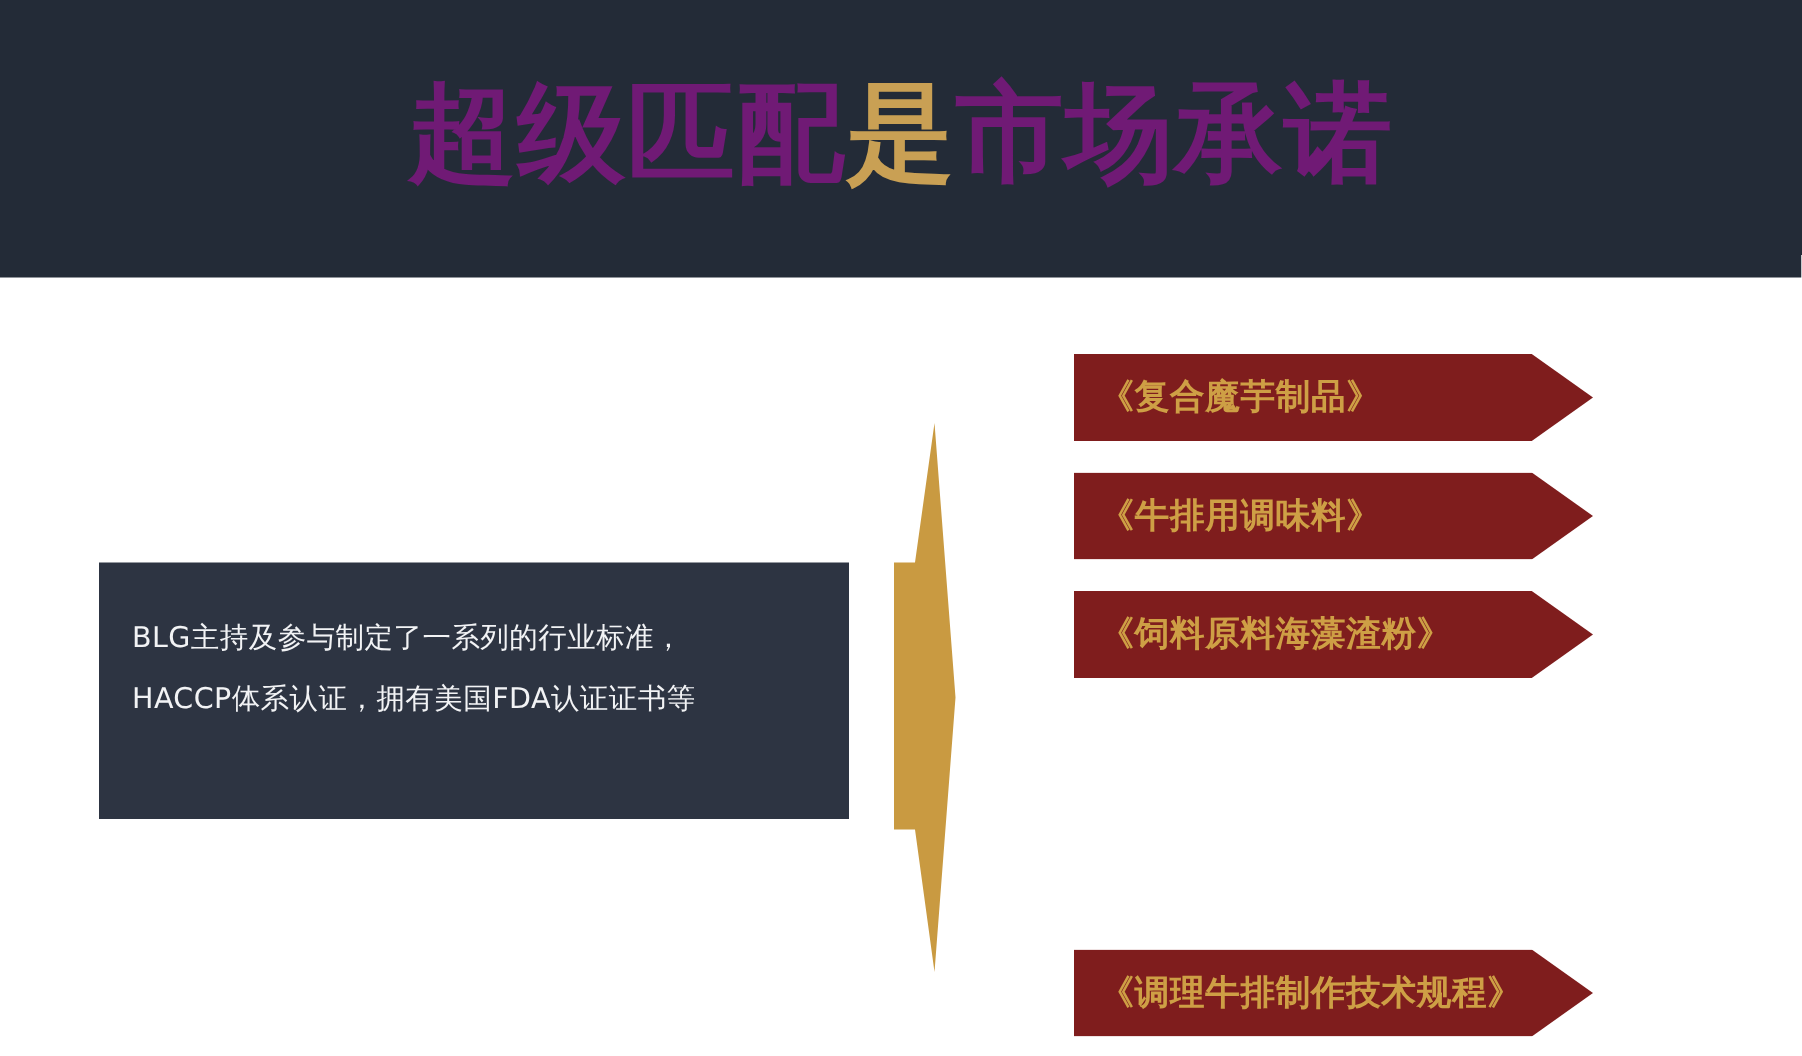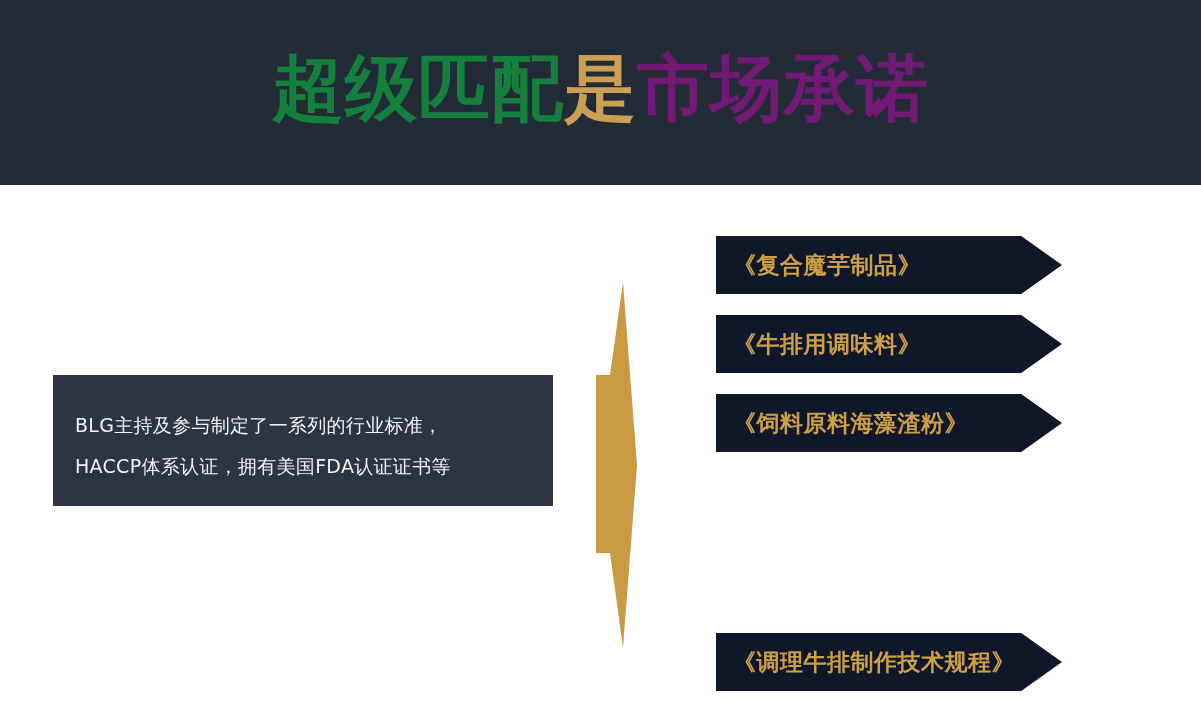--- a/index.html
+++ b/index.html
@@ -39,31 +39,31 @@
     top: 46px;
     width: 1201px;
     text-align: center;
     font-size: 72px;
     line-height: 84px;
     font-weight: 700;
     letter-spacing: 1px;
     white-space: nowrap;
     font-family: "DejaVu Sans", "Liberation Sans", sans-serif;
   }
-  .title-part-a { color: #15803d; margin-top: 30px; }
+  .title-part-a { color: #701a75; margin-top: 30px; }
   .title-part-b { color: #C9A054; }
   .title-part-c { color: #701a75; }
 
   
   .desc-card {
     position: absolute;
-    left: 53px;
+    left: 66px;
     top: 375px;
     width: 500px;
-    height: 131px;
+    height: 171px;
     background: #2D3442;
     box-sizing: border-box;
     padding: 30px 22px 0 22px;
   }
   .desc-line {
     color: #F2F3F5;
     font-size: 19px;
     line-height: 41px;
     letter-spacing: 0.3px;
     white-space: nowrap;
@@ -85,21 +85,21 @@
     left: 716px;
     top: 236px;
     width: 350px;
     height: 456px;
   }
   .chevron-item {
     position: absolute;
     left: 0;
     width: 346px;
     height: 58px;
-    background: #0f172a;
+    background: #7f1d1d;
     -webkit-clip-path: polygon(0 0, 88.2% 0, 100% 50%, 88.2% 100%, 0 100%);
     clip-path: polygon(0 0, 88.2% 0, 100% 50%, 88.2% 100%, 0 100%);
     display: flex;
     align-items: center;
   }
   .chevron-label {
     color: #CE9F45;
     font-size: 23px;
     font-weight: 700;
     line-height: 28px;

